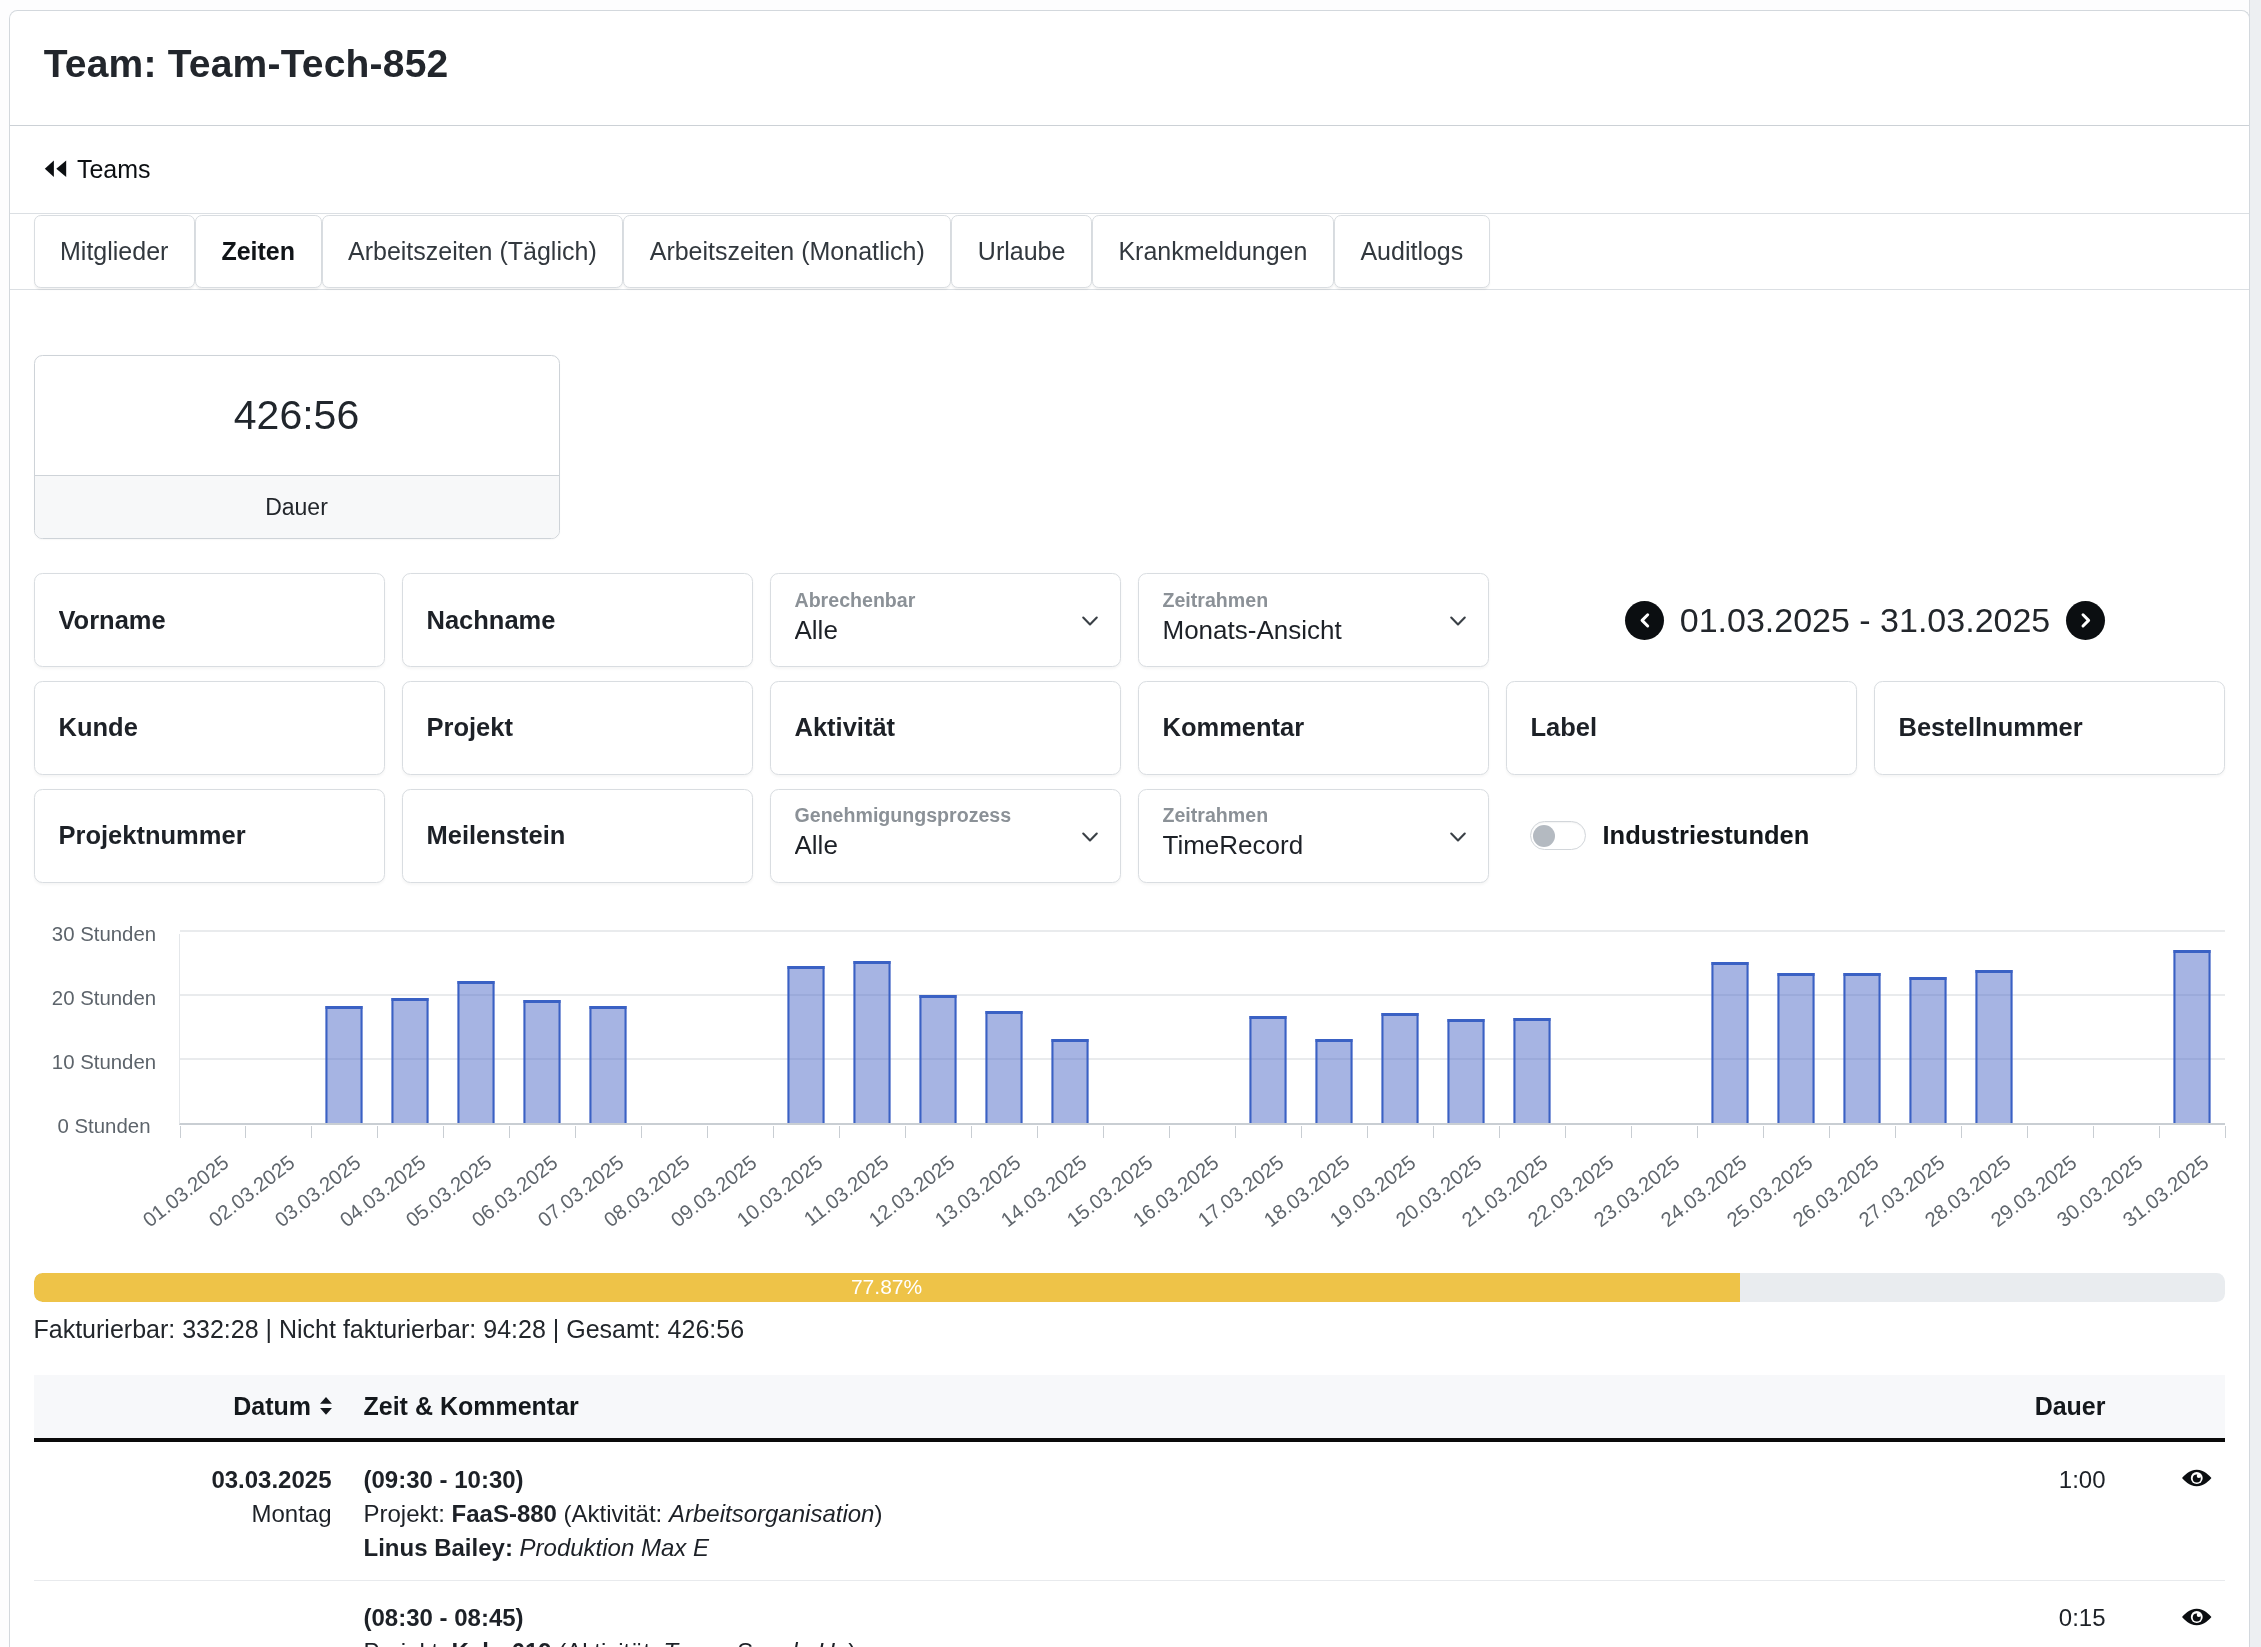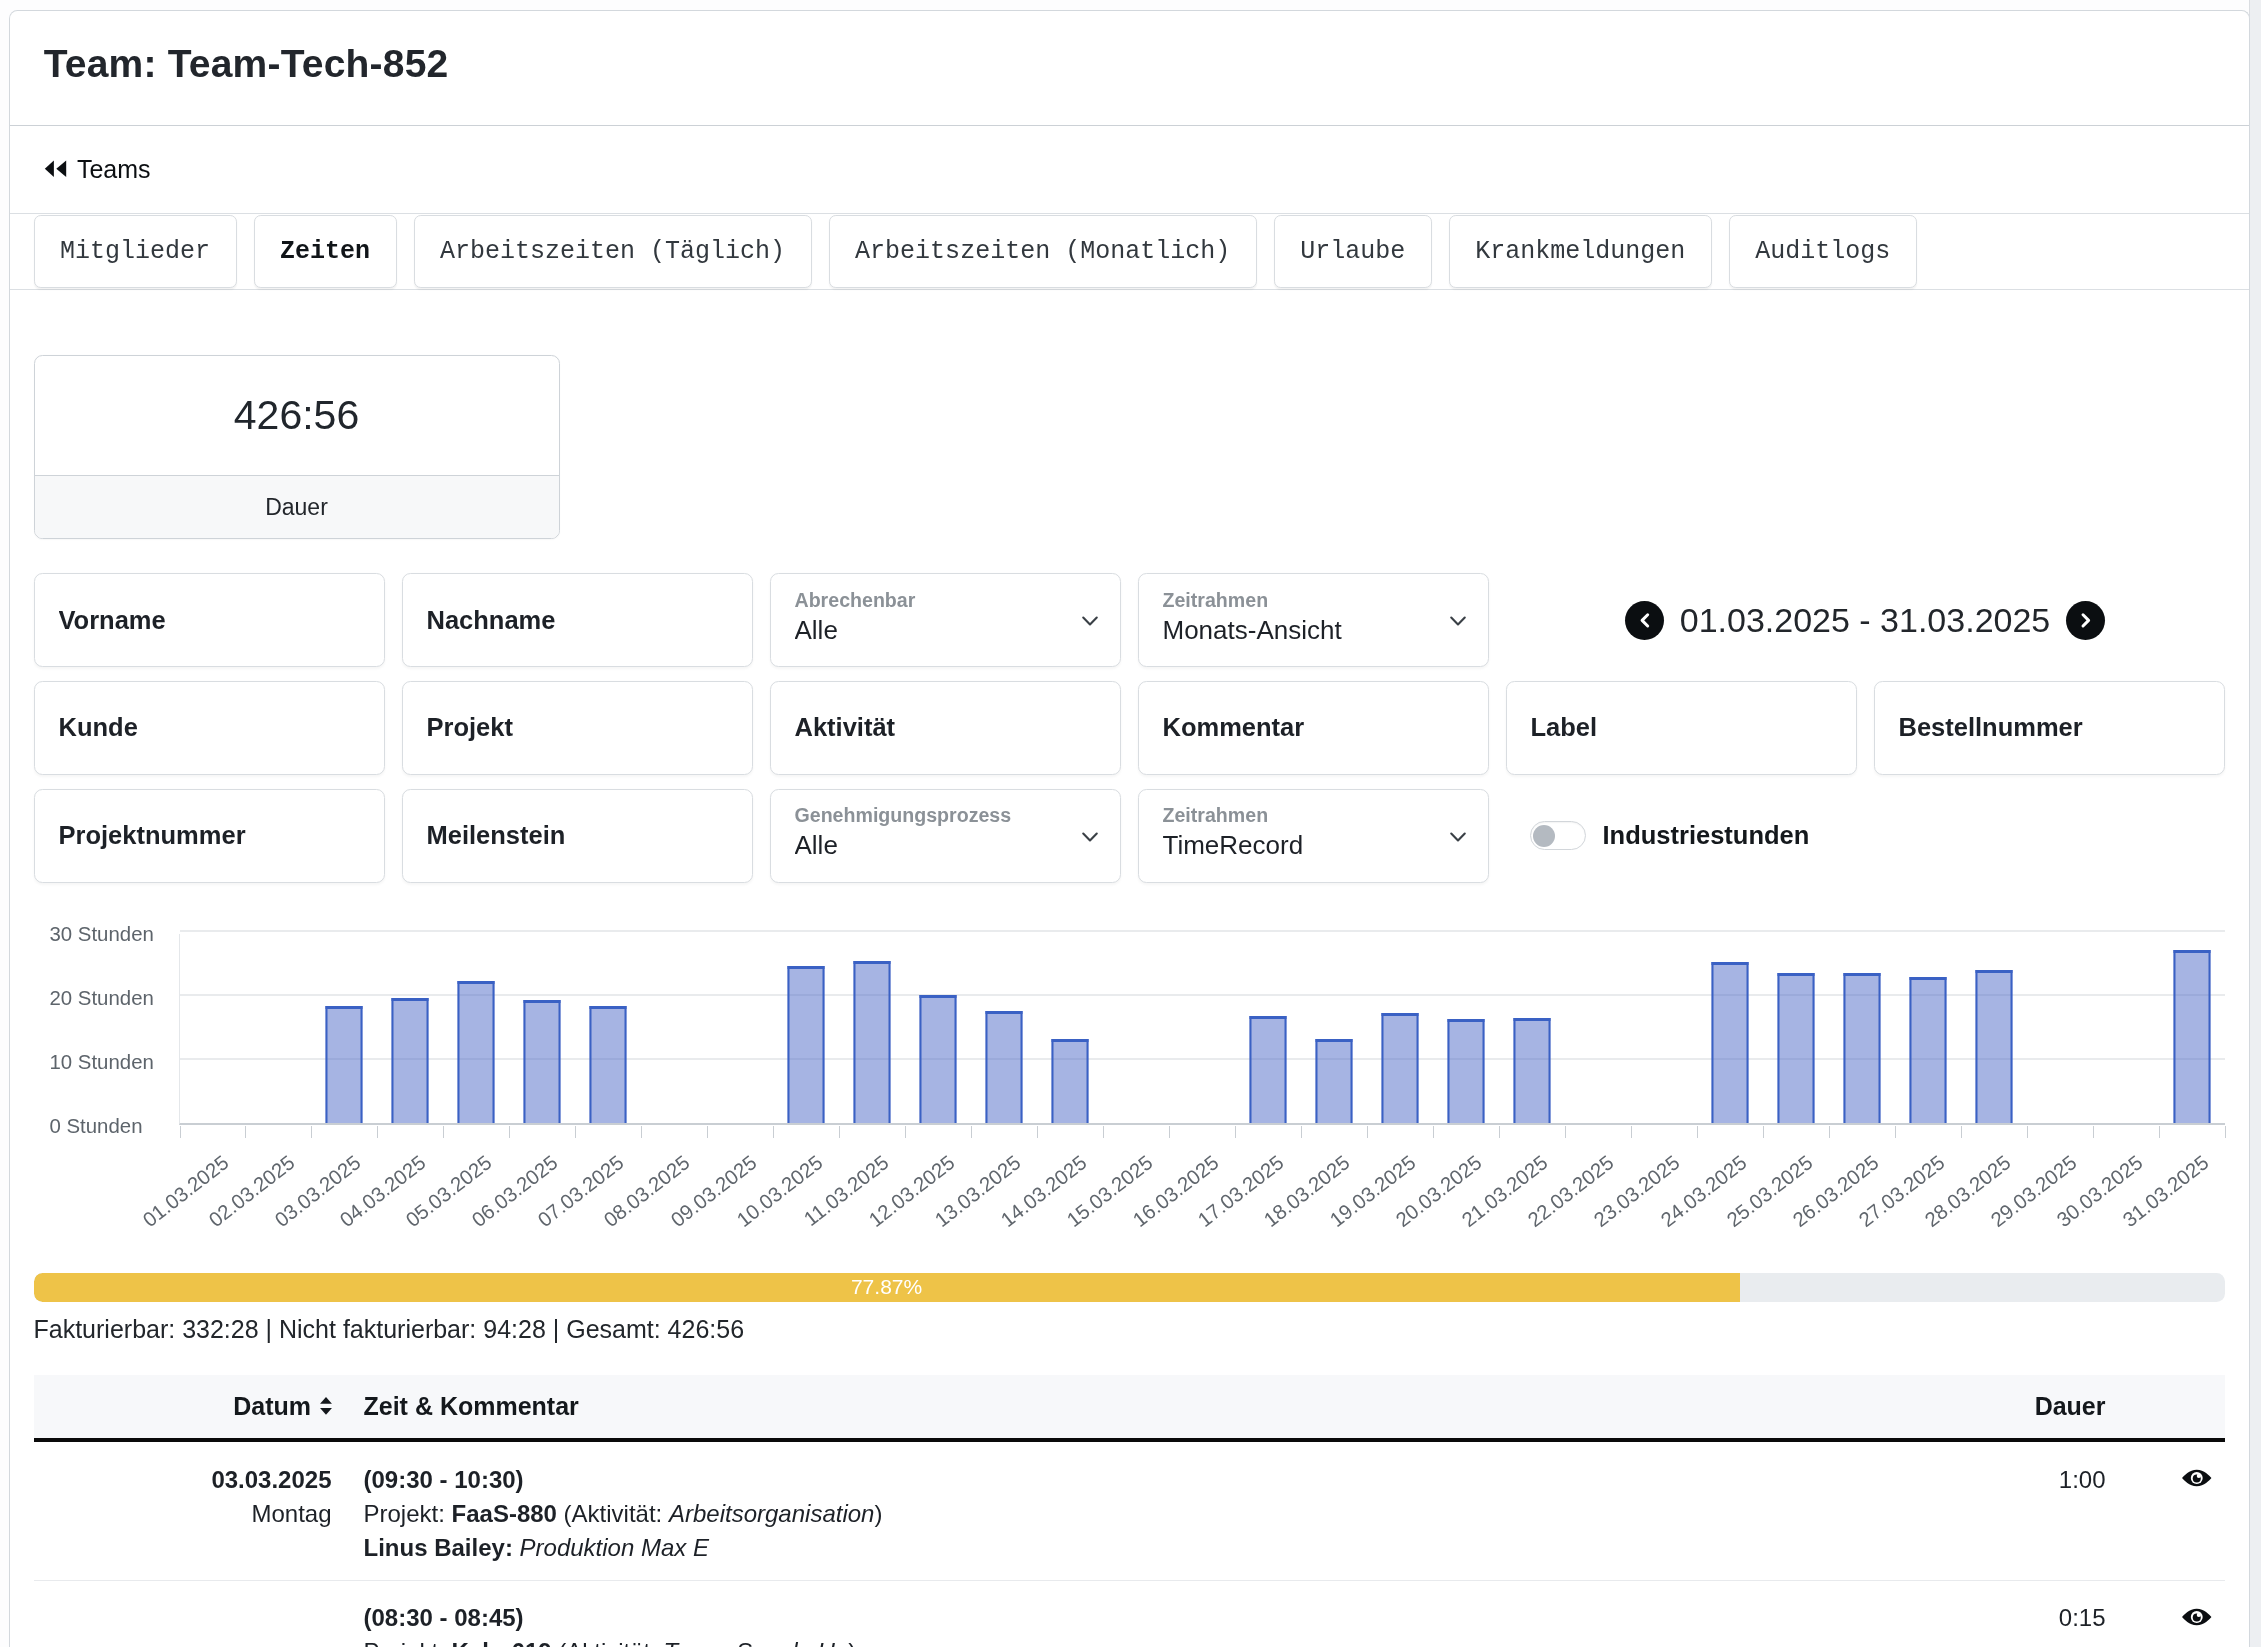--- a/index.html
+++ b/index.html
@@ -7,21 +7,21 @@
   *{box-sizing:border-box;}
   
   .scrollbar{position:fixed;top:0;right:0;width:12px;height:1647px;background:#edeff2;border-left:0.9px solid #dadde1;}
   
   .panel{position:absolute;left:8.5px;top:10.2px;width:2241px;min-height:1637px;background:#fff;
     border:0.9px solid #d3d8dd;border-bottom:none;border-radius:8.5px 8.5px 0 0;padding:25.5px 24px 0 24px;}
   .page-title{font-size:39px;font-weight:600;color:#22262c;margin:5.1px 0 0 10.2px;letter-spacing:0.2px;}
   .title-rule{border:none;border-top:1.7px solid #ccd1d6;margin:39px -24px 0 -24px;}
   .back{display:inline-flex;align-items:center;gap:10.2px;margin:29px 0 0 10.2px;font-size:25px;color:#0c0f12;cursor:pointer;text-decoration:none;}
   
-  .tabs{display:flex;gap:17px;margin:29px -24px 0 -24px;padding:0 24px;border-top:0.9px solid #dbdfe3;border-bottom:0.9px solid #dbdfe3;font-family:Liberation Mono, monospace;}
+  .tabs{display:flex;gap:0;margin:29px -24px 0 -24px;padding:0 24px;border-top:0.9px solid #dbdfe3;border-bottom:0.9px solid #dbdfe3;}
   .tab{height:73px;display:flex;align-items:center;padding:0 25.5px;font-size:25px;color:#32383e;background:#fff;
     border:0.9px solid #d9dde1;border-radius:6.8px;margin:0.9px 0 1.7px 0;box-shadow:0 1.7px 1.7px rgba(0,0,0,.05);cursor:pointer;white-space:nowrap;}
   .tab.active{font-weight:bold;color:#101418;}
   
   .sumcard{width:526px;margin-top:65px;border:0.9px solid #ced3d8;border-radius:8.5px;overflow:hidden;box-shadow:0 0.9px 1.7px rgba(0,0,0,.03);}
   .sumval{height:119px;display:flex;align-items:center;justify-content:center;font-size:41px;color:#21262c;}
   .sumlabel{height:63px;display:flex;align-items:center;justify-content:center;font-size:23px;color:#22262b;
     background:#f7f8f9;border-top:0.9px solid #ced3d8;}
   
   .filters{display:grid;grid-template-columns:repeat(6,1fr);column-gap:17px;row-gap:13.6px;margin-top:34px;}
@@ -36,21 +36,21 @@
   .navbtn{width:39px;height:39px;border-radius:50%;background:#0b0e11;border:none;display:flex;align-items:center;justify-content:center;cursor:pointer;padding:0;flex:none;}
   .daterange{font-size:34px;color:#22262b;white-space:nowrap;}
   .togglewrap{grid-column:span 2;display:flex;align-items:center;gap:17px;padding-left:24px;}
   .toggle{width:56px;height:29px;border-radius:14.5px;border:0.9px solid #d2d6da;background:#fff;position:relative;display:inline-block;cursor:pointer;box-shadow:inset 0 0.9px 1.7px rgba(0,0,0,.05);flex:none;}
   .knob{position:absolute;left:2.6px;top:2.6px;width:22px;height:22px;border-radius:50%;background:#b4bac1;}
   .toglabel{font-size:25.5px;font-weight:bold;color:#14181c;}
   
   .chart{position:relative;margin-top:43px;height:313px;}
   .plot{position:absolute;left:145px;right:0;top:8.5px;height:191px;border-left:0.9px solid #e4e7ea;border-bottom:2.6px solid #c9ced3;}
   .gridline{position:absolute;left:0;right:0;height:1.7px;background:#e9ebed;}
-  .ylab{position:absolute;left:16px;width:133px;text-align:left;font-size:20.4px;color:#5d646b;line-height:24px;}
+  .ylab{position:absolute;left:4px;width:133px;text-align:center;font-size:20.4px;color:#5d646b;line-height:24px;}
   .bar{position:absolute;bottom:0;width:37px;transform:translateX(-50%);
     background:rgba(77,106,199,.5);border:2.6px solid #3a61c4;border-top:3.4px solid #3a61c4;border-bottom:none;}
   .tick{position:absolute;top:calc(100% + 2.6px);width:0.9px;height:12px;background:#c9ced3;}
   .xlabels{position:absolute;left:145px;right:0;top:219px;height:94px;}
   .xlab{position:absolute;width:187px;text-align:right;font-size:20.4px;color:#60666d;
     transform:rotate(-38deg);transform-origin:100% 0;white-space:nowrap;}
   
   .progress{margin-top:34px;height:29px;border-radius:8.5px;background:#e9ecef;overflow:hidden;}
   .pfill{height:100%;background:#eec348;border-radius:8.5px 0 0 8.5px;display:flex;align-items:center;justify-content:center;}
   .pfill span{font-size:21px;color:#fff;}

